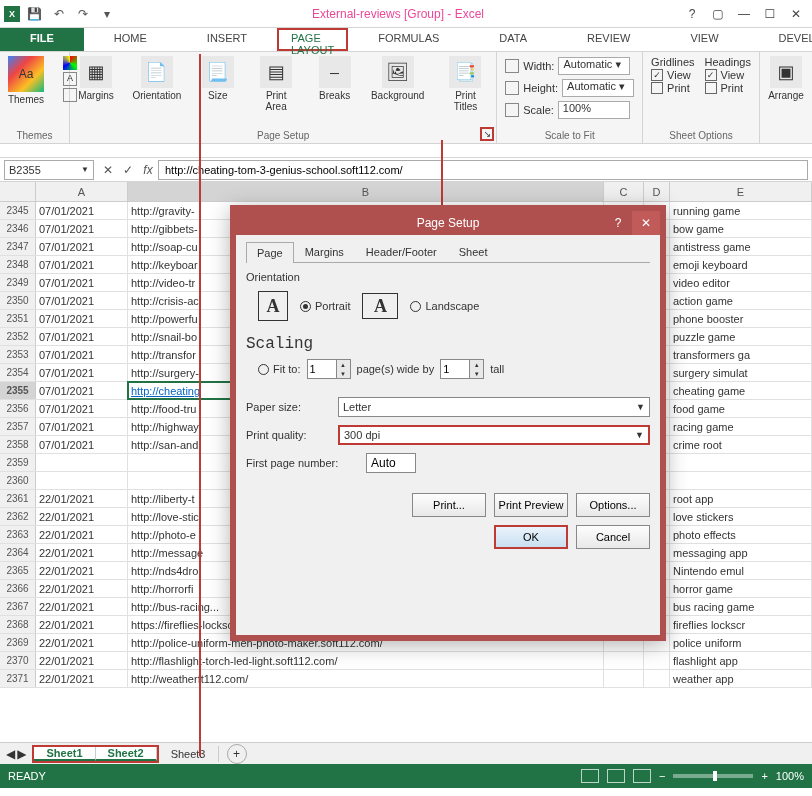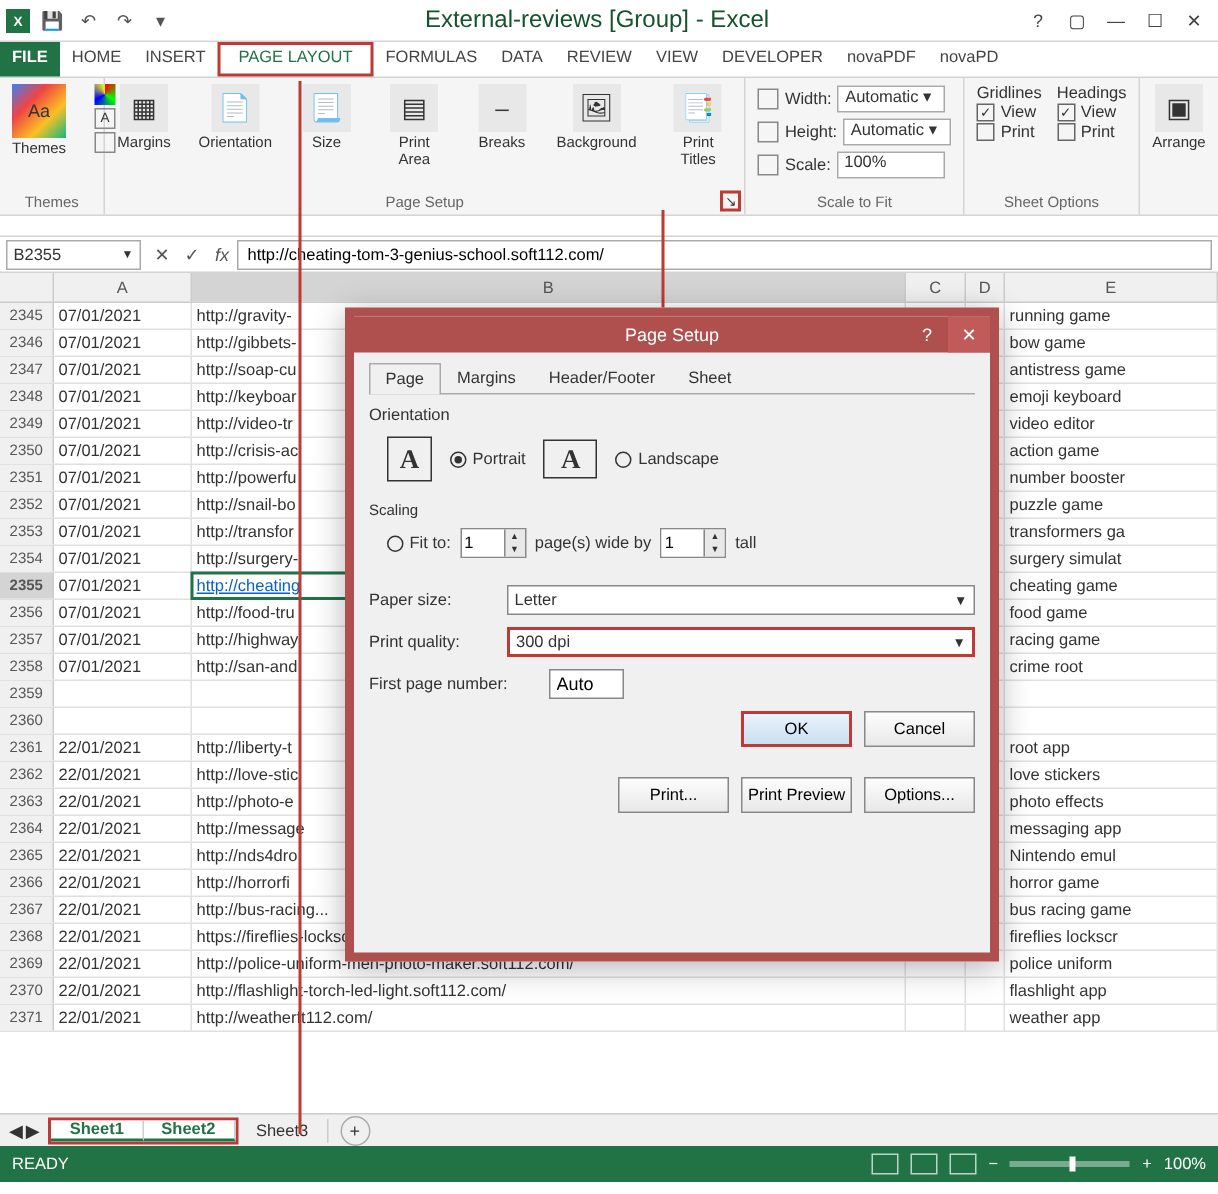--- a/index.html
+++ b/index.html
@@ -3,27 +3,27 @@
 <meta charset="utf-8">
 <style>
 * { box-sizing: border-box; margin: 0; padding: 0; font-family: "Segoe UI", Tahoma, sans-serif; }
 body { background: #fff; width: 812px; height: 796px; overflow: hidden; position: relative; font-size: 12px; color: #333; }
 
 
 .titlebar { background: #fff; height: 28px; display: flex; align-items: center; justify-content: space-between; padding: 0 4px; border-bottom: 1px solid #d4d4d4; }
 .titlebar-left { display: flex; align-items: center; gap: 6px; }
 .excel-icon { width: 16px; height: 16px; background: #217346; color: #fff; font-size: 9px; font-weight: bold; display: flex; align-items: center; justify-content: center; }
 .qat-btn { width: 18px; height: 18px; display: flex; align-items: center; justify-content: center; color: #555; }
-.titlebar-center { color: #14532d; font-size: 16px; }
+.titlebar-center { color: #ec4899; font-size: 12px; }
 .titlebar-right { display: flex; gap: 2px; }
 .win-btn { width: 24px; height: 20px; display: flex; align-items: center; justify-content: center; color: #444; }
 
 
 .ribbon-tabs { display: flex; height: 24px; background: #fff; border-bottom: 1px solid #d4d4d4; }
-.ribbon-tab { padding: 4px 8px; font-size: 11px; color: #444; cursor: pointer; }
+.ribbon-tab { padding: 4px 30px; font-size: 11px; color: #444; cursor: pointer; }
 .ribbon-tab.file { background: #217346; color: #fff; font-weight: bold; }
 .ribbon-tab.active { color: #217346; border: 2px solid #be3a34; padding: 2px 12px; }
 
 
 .ribbon { display: flex; background: #f5f5f5; border-bottom: 1px solid #d4d4d4; height: 92px; }
 .ribbon-group { border-right: 1px solid #d4d4d4; padding: 4px 8px 2px 8px; display: flex; flex-direction: column; justify-content: space-between; }
 .ribbon-group-label { text-align: center; font-size: 10px; color: #666; margin-top: 2px; }
 .ribbon-items { display: flex; gap: 19px; align-items: flex-start; flex: 1; }
 .ribbon-btn { display: flex; flex-direction: column; align-items: center; gap: 2px; min-width: 36px; }
 .ribbon-btn .icon { width: 32px; height: 32px; background: #e8e8e8; display: flex; align-items: center; justify-content: center; font-size: 18px; }
@@ -333,21 +333,21 @@
         <div class="cell col-C"></div>
         <div class="cell col-D"></div>
         <div class="cell col-E">action game</div>
       </div>
       <div class="row">
         <div class="row-header">2351</div>
         <div class="cell col-A">07/01/2021</div>
         <div class="cell col-B">http://powerfu</div>
         <div class="cell col-C"></div>
         <div class="cell col-D"></div>
-        <div class="cell col-E">number booster</div>
+        <div class="cell col-E">phone booster</div>
       </div>
       <div class="row">
         <div class="row-header">2352</div>
         <div class="cell col-A">07/01/2021</div>
         <div class="cell col-B">http://snail-bo</div>
         <div class="cell col-C"></div>
         <div class="cell col-D"></div>
         <div class="cell col-E">puzzle game</div>
       </div>
       <div class="row">
@@ -552,21 +552,21 @@
           <span class="radio checked"></span>
           <span>Portrait</span>
         </label>
       <span class="orient-icon landscape">A</span>
       <label class="radio-lbl">
           <span class="radio"></span>
           <span>Landscape</span>
         </label>
     </div>
 
-    <div style="font-size:10px;">Scaling</div>
+    <div style="font-size:16px;font-family:Liberation Mono, monospace;">Scaling</div>
     <div class="scaling-row">
       <label class="radio-lbl">
           <span class="radio"></span>
           <span>Fit to:</span>
         </label>
       <div class="spin-input">
           <input value="1" style="">
           <div class="spin-btns">
             <div class="spin-btn">▲</div>
             <div class="spin-btn">▼</div>
@@ -595,28 +595,28 @@
       <div class="combo highlight">
           <span>300 dpi</span>
           <span class="arrow">▼</span>
         </div>
     </div>
     <div class="form-row">
       <label style="width:120px;">First page number:</label>
       <input class="text-input" value="Auto" style="">
     </div>
 
-    <div class="dialog-buttons" style="margin-top:8px;">
-      <button class="dlg-btn ok">OK</button>
-      <button class="dlg-btn">Cancel</button>
-    </div>
     <div class="dialog-buttons">
       <button class="dlg-btn">Print...</button>
       <button class="dlg-btn">Print Preview</button>
       <button class="dlg-btn">Options...</button>
     </div>
+    <div class="dialog-buttons" style="margin-top:8px;">
+      <button class="dlg-btn ok">OK</button>
+      <button class="dlg-btn">Cancel</button>
+    </div>
   </div>
 </div>
 
 <div class="anno-line anno-v1"></div>
 <div class="anno-line anno-v2"></div>
 <div class="anno-line anno-v3"></div>
 <div class="anno-line anno-h1"></div>
 
 </body></html>

